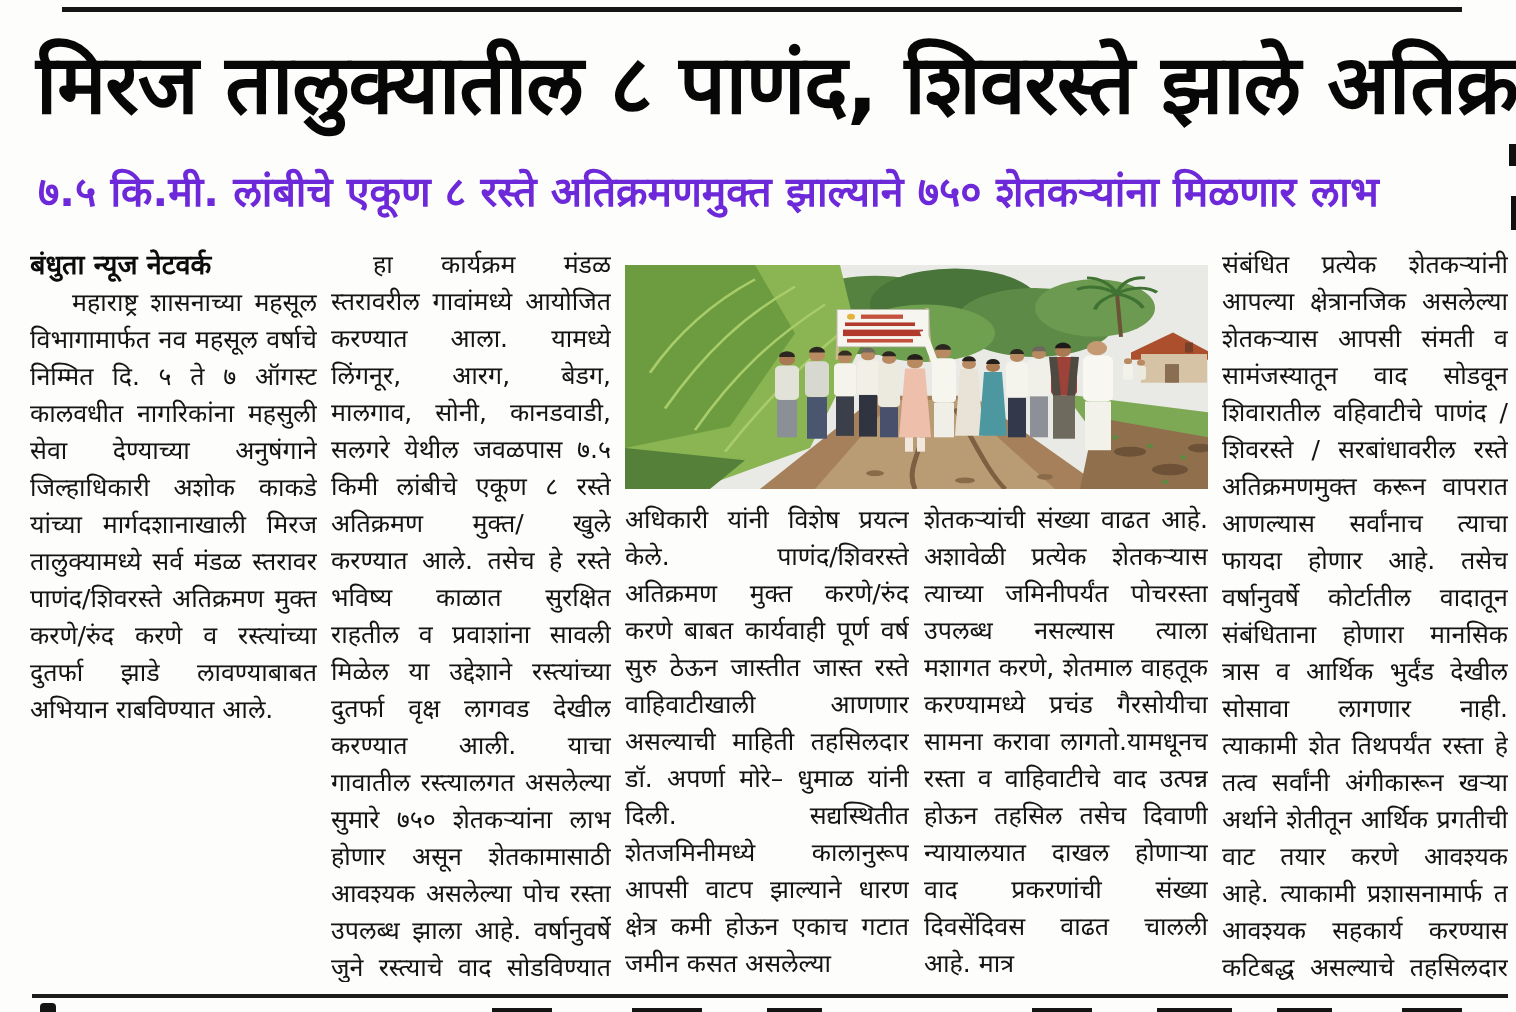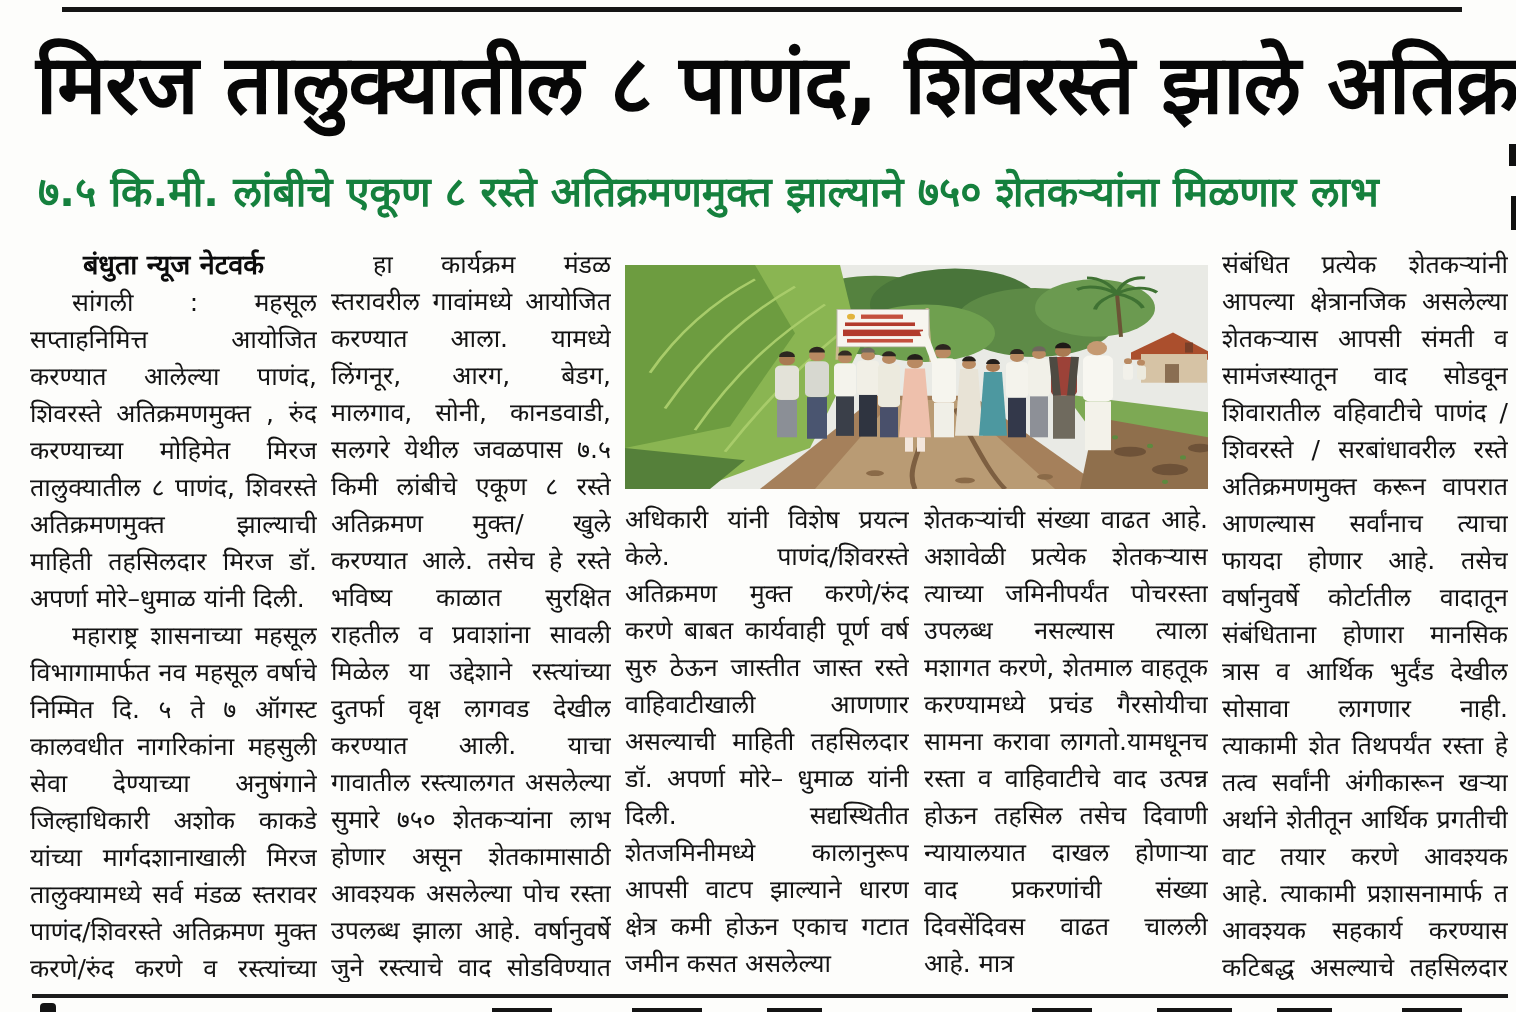--- a/index.html
+++ b/index.html
@@ -18,39 +18,39 @@
     background:#151515;
   }
   .headline{
     position:absolute;top:30px;left:36px;width:1470px;
     margin:0;font-size:82px;font-weight:800;line-height:1.35;
     letter-spacing:-1px;white-space:nowrap;color:#070707;
   }
   .subheadline{
     position:absolute;top:166px;left:38px;width:1460px;
     margin:0;font-size:41px;font-weight:700;line-height:1.3;
-    white-space:nowrap;color:#15803d;
+    white-space:nowrap;color:#6d28d9;
   }
   .body-grid{
     position:absolute;top:246px;left:30px;width:1458px;bottom:30px;
     display:flex;gap:14px;
   }
   .col{overflow:hidden;}
   .col1{width:287px;flex:0 0 287px;}
   .col2{width:280px;flex:0 0 280px;}
   .middle{width:583px;flex:0 0 583px;display:flex;flex-direction:column;margin-top:19px;}
   .col5{width:286px;flex:0 0 286px;}
   .para{
     margin:0;font-size:25px;line-height:37px;text-align:justify;
     color:#141414;word-break:normal;
   }
   .indent{text-indent:42px;}
   .byline{
     margin:0;font-size:27px;line-height:38px;font-weight:700;
-    text-align:center;color:#0c0c0c;
+    color:#0c0c0c;
   }
   .photo{
     width:583px;height:312px;margin:0 0 12px 0;
     overflow:hidden;background:#e9eae5;
   }
   .photo svg{display:block;width:100%;height:100%;}
   .subcols{display:flex;gap:15px;}
   .subcol{width:284px;flex:0 0 284px;overflow:hidden;}
   .bottom-rule{
     position:absolute;left:32px;right:8px;bottom:14px;height:4px;
@@ -79,21 +79,20 @@
   <div class="top-rule"></div>
 
   <h1 class="headline">मिरज तालुक्यातील ८ पाणंद, शिवरस्ते झाले अतिक्रमणमुक्त</h1>
 
   <h2 class="subheadline">७.५ कि.मी. लांबीचे एकूण ८ रस्ते अतिक्रमणमुक्त झाल्याने ७५० शेतकऱ्यांना मिळणार लाभ</h2>
 
   <div class="body-grid">
 
     <div class="col col1">
       <p class="byline">बंधुता न्यूज नेटवर्क</p>
-      <p class="para indent">सांगली : महसूल सप्ताहनिमित्त आयोजित करण्यात आलेल्या पाणंद, शिवरस्ते अतिक्रमणमुक्त , रुंद करण्याच्या मोहिमेत मिरज तालुक्यातील ८ पाणंद, शिवरस्ते अतिक्रमणमुक्त झाल्याची माहिती तहसिलदार मिरज डॉ. अपर्णा मोरे–धुमाळ यांनी दिली.</p>
       <p class="para indent">महाराष्ट्र शासनाच्या महसूल विभागामार्फत नव महसूल वर्षाचे निम्मित दि. ५ ते ७ ऑगस्ट कालवधीत नागरिकांना महसुली सेवा देण्याच्या अनुषंगाने जिल्हाधिकारी अशोक काकडे यांच्या मार्गदशानाखाली मिरज तालुक्यामध्ये सर्व मंडळ स्तरावर पाणंद/शिवरस्ते अतिक्रमण मुक्त करणे/रुंद करणे व रस्त्यांच्या दुतर्फा झाडे लावण्याबाबत अभियान राबविण्यात आले.</p>
     </div>
 
     <div class="col col2">
       <p class="para indent">हा कार्यक्रम मंडळ स्तरावरील गावांमध्ये आयोजित करण्यात आला. यामध्ये लिंगनूर, आरग, बेडग, मालगाव, सोनी, कानडवाडी, सलगरे येथील जवळपास ७.५ किमी लांबीचे एकूण ८ रस्ते अतिक्रमण मुक्त/ खुले करण्यात आले. तसेच हे रस्ते भविष्य काळात सुरक्षित राहतील व प्रवाशांना सावली मिळेल या उद्देशाने रस्त्यांच्या दुतर्फा वृक्ष लागवड देखील करण्यात आली. याचा गावातील रस्त्यालगत असलेल्या सुमारे ७५० शेतकऱ्यांना लाभ होणार असून शेतकामासाठी आवश्यक असलेल्या पोच रस्ता उपलब्ध झाला आहे. वर्षानुवर्षे जुने रस्त्याचे वाद सोडविण्यात महसूल विभागाच्या प्रयत्नाला यश आले आहे. याकामी क्षेत्रीय स्तरावरील मंडळ अधिकारी व ग्राम महसूल</p>
     </div>
 
     <div class="middle">
       <div class="photo" role="img" aria-label="Villagers and revenue officials in mostly white clothing standing on a newly cleared dirt farm road beside a white banner with red text; tall green grass on the left, trees, a coconut palm and a red-roofed house in the background">
         <svg viewBox="0 0 583 312" preserveAspectRatio="none">

